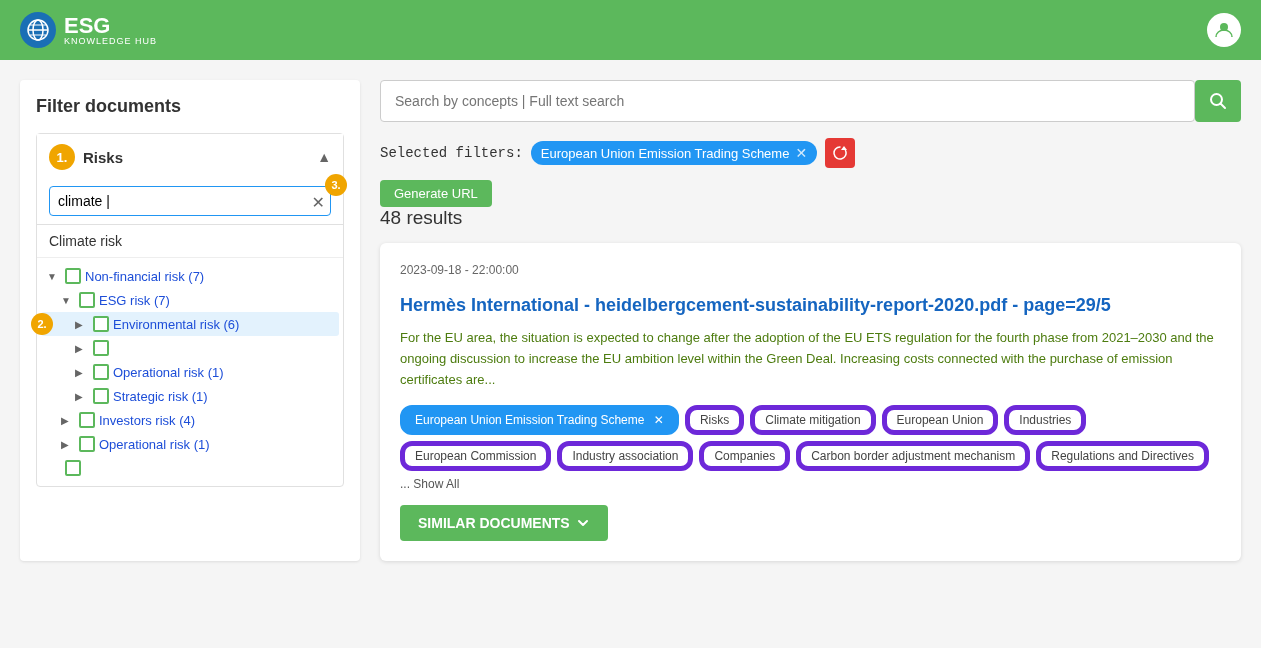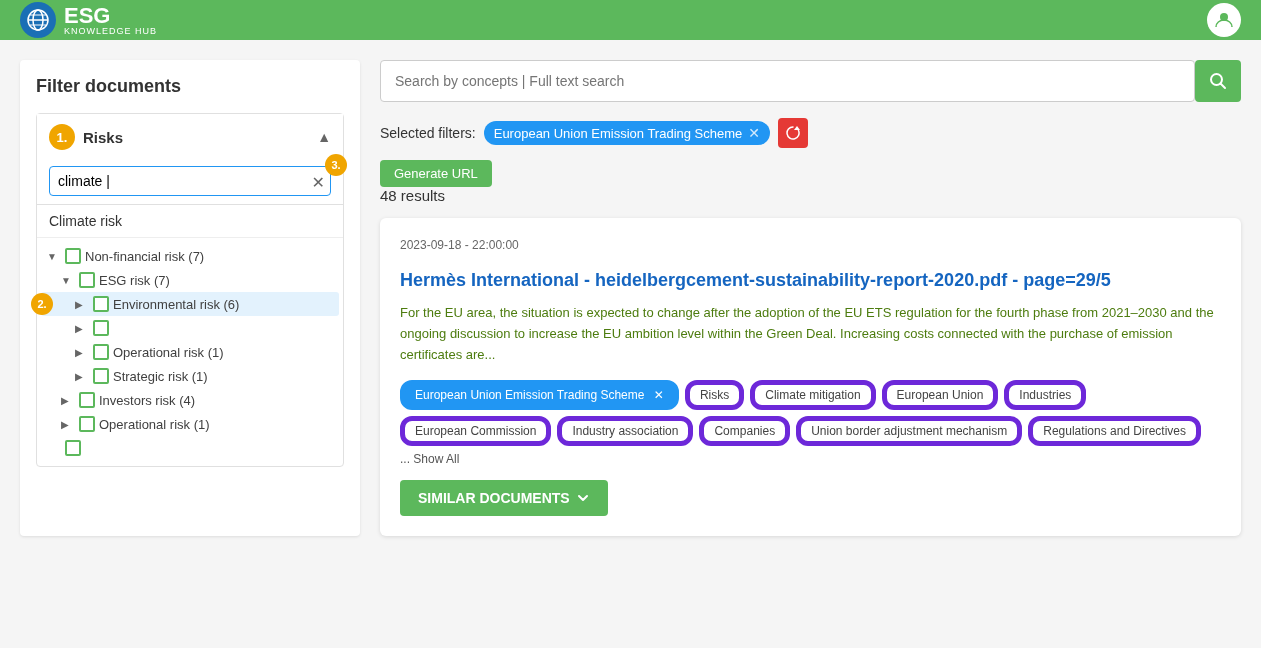--- a/index.html
+++ b/index.html
@@ -1,21 +1,21 @@
 <!DOCTYPE html>
 <html><head>
   <meta charset="utf-8">
   <style>
     * { box-sizing: border-box; margin: 0; padding: 0; }
     body { font-family: Arial, sans-serif; background: #f5f5f5; font-size: 14px; color: #333; }
 
     
     .header {
       background: #5cb85c;
-      height: 40px;
+      height: 60px;
       display: flex;
       align-items: center;
       justify-content: space-between;
       padding: 0 20px;
     }
     .header-logo {
       display: flex;
       align-items: center;
       gap: 8px;
     }
@@ -185,21 +185,21 @@
       width: 16px;
       height: 16px;
       border: 2px solid #5cb85c;
       border-radius: 2px;
       flex-shrink: 0;
       background: white;
       cursor: pointer;
     }
     .tree-label {
       font-size: 13px;
-      color: #404040;
+      color: #1d4ed8;
       flex: 1;
     }
     .tree-item-indent1 { padding-left: 20px; }
     .tree-item-indent2 { padding-left: 34px; }
 
     
     .inline-badge {
       display: inline-flex;
       width: 22px;
       height: 22px;
@@ -253,20 +253,21 @@
       display: flex;
       align-items: center;
       gap: 8px;
       margin-bottom: 12px;
       flex-wrap: wrap;
     }
     .filters-label {
       font-size: 14px;
       color: #333;
       font-weight: 500;
+      font-family: Liberation Mono, monospace;
     }
     .filter-chip {
       background: #2196F3;
       color: white;
       border-radius: 16px;
       padding: 4px 10px;
       font-size: 13px;
       display: flex;
       align-items: center;
       gap: 6px;
@@ -295,21 +296,21 @@
       border: none;
       border-radius: 4px;
       padding: 6px 14px;
       font-size: 13px;
       cursor: pointer;
       font-weight: 500;
     }
 
     
     .results-count {
-      font-size: 15px;
+      font-size: 19px;
       color: #333;
       margin-bottom: 14px;
       font-weight: 500;
     }
 
     
     .doc-card {
       background: white;
       border-radius: 6px;
       padding: 20px;
@@ -523,21 +524,21 @@
           <span>European Union Emission Trading Scheme</span>
           <span style="margin-left:6px; cursor:pointer;">✕</span>
         </div>
         <div class="doc-tag">Risks</div>
         <div class="doc-tag">Climate mitigation</div>
         <div class="doc-tag">European Union</div>
         <div class="doc-tag">Industries</div>
         <div class="doc-tag">European Commission</div>
         <div class="doc-tag">Industry association</div>
         <div class="doc-tag">Companies</div>
-        <div class="doc-tag">Union border adjustment mechanism</div>
+        <div class="doc-tag">Carbon border adjustment mechanism</div>
         <div class="doc-tag">Regulations and Directives</div>
         <span class="show-all-link">... Show All</span>
       </div>
 
       
       <button class="similar-docs-btn">
         <span>SIMILAR DOCUMENTS</span>
         <svg width="14" height="14" viewBox="0 0 14 14" fill="white">
           <polyline points="3,5 7,9 11,5" stroke="white" stroke-width="2" fill="none" stroke-linecap="round" stroke-linejoin="round"></polyline>
         </svg>

